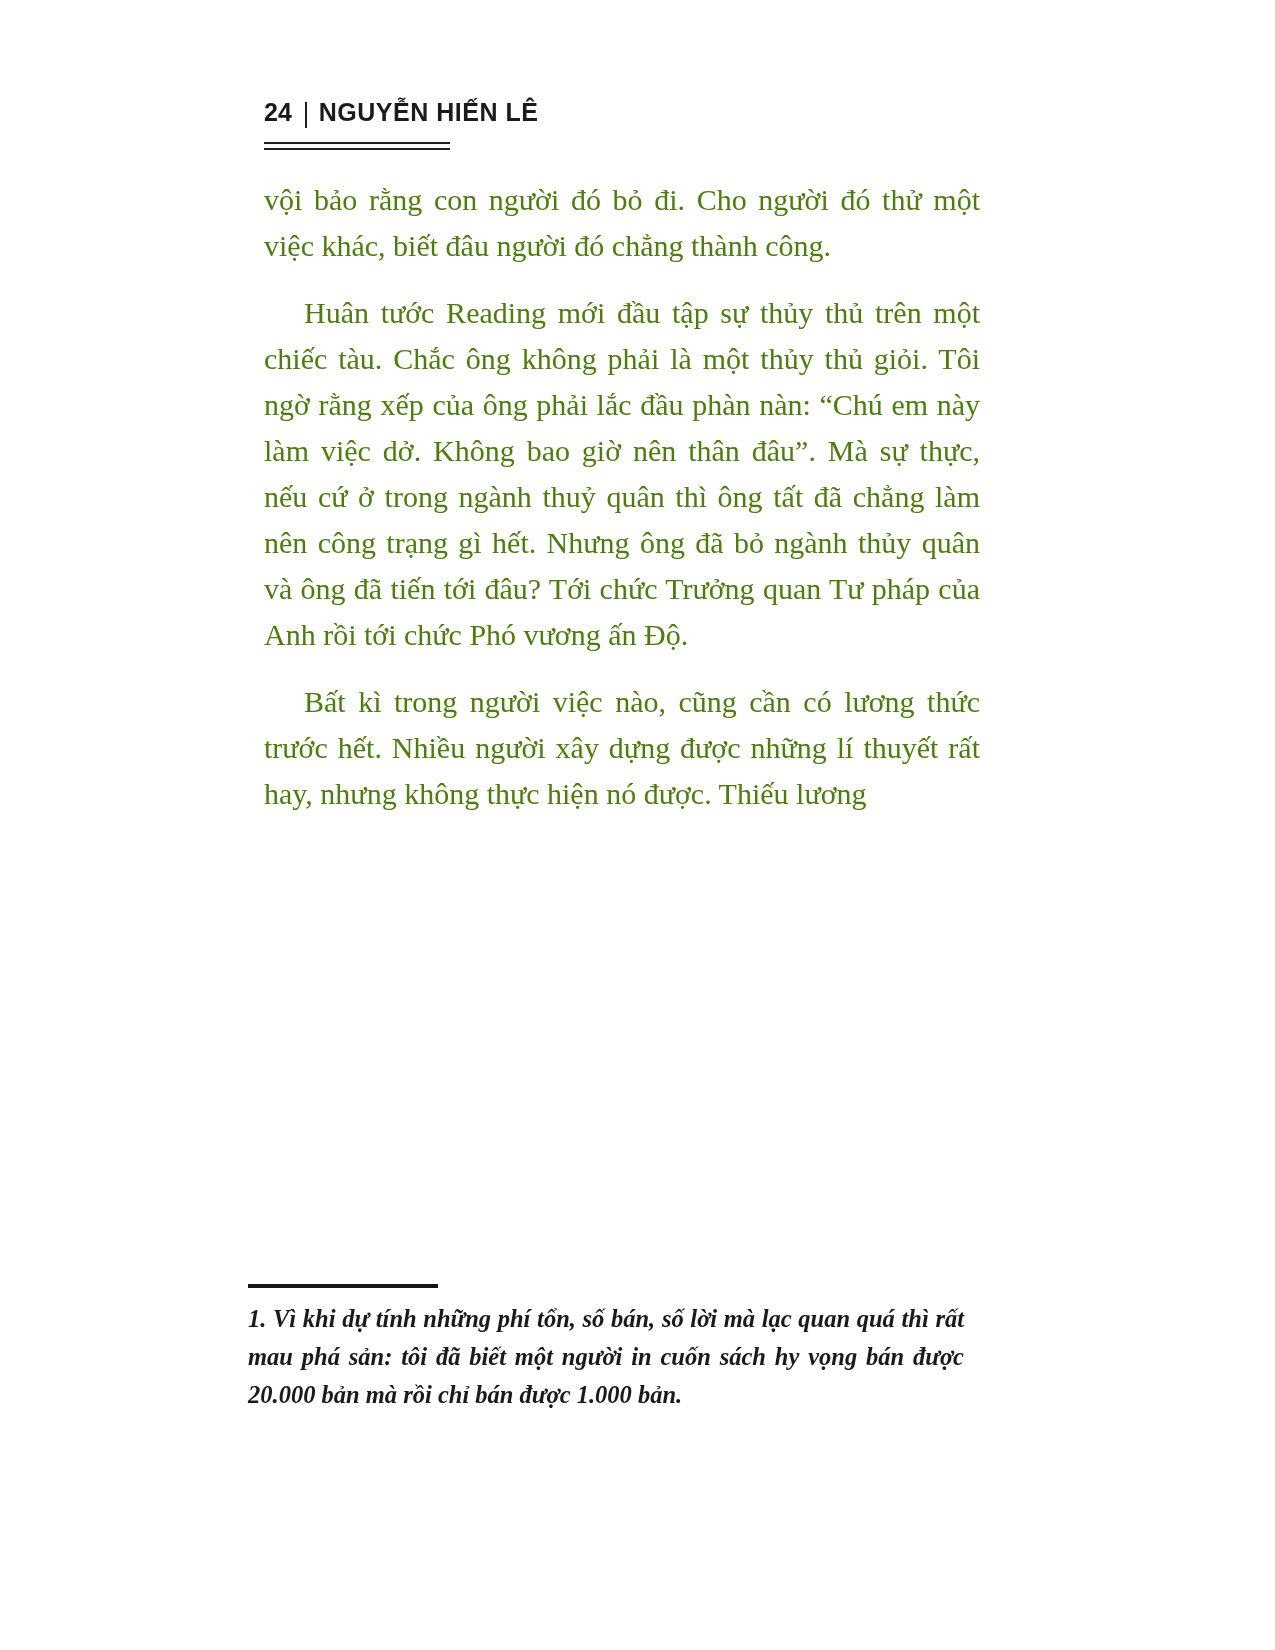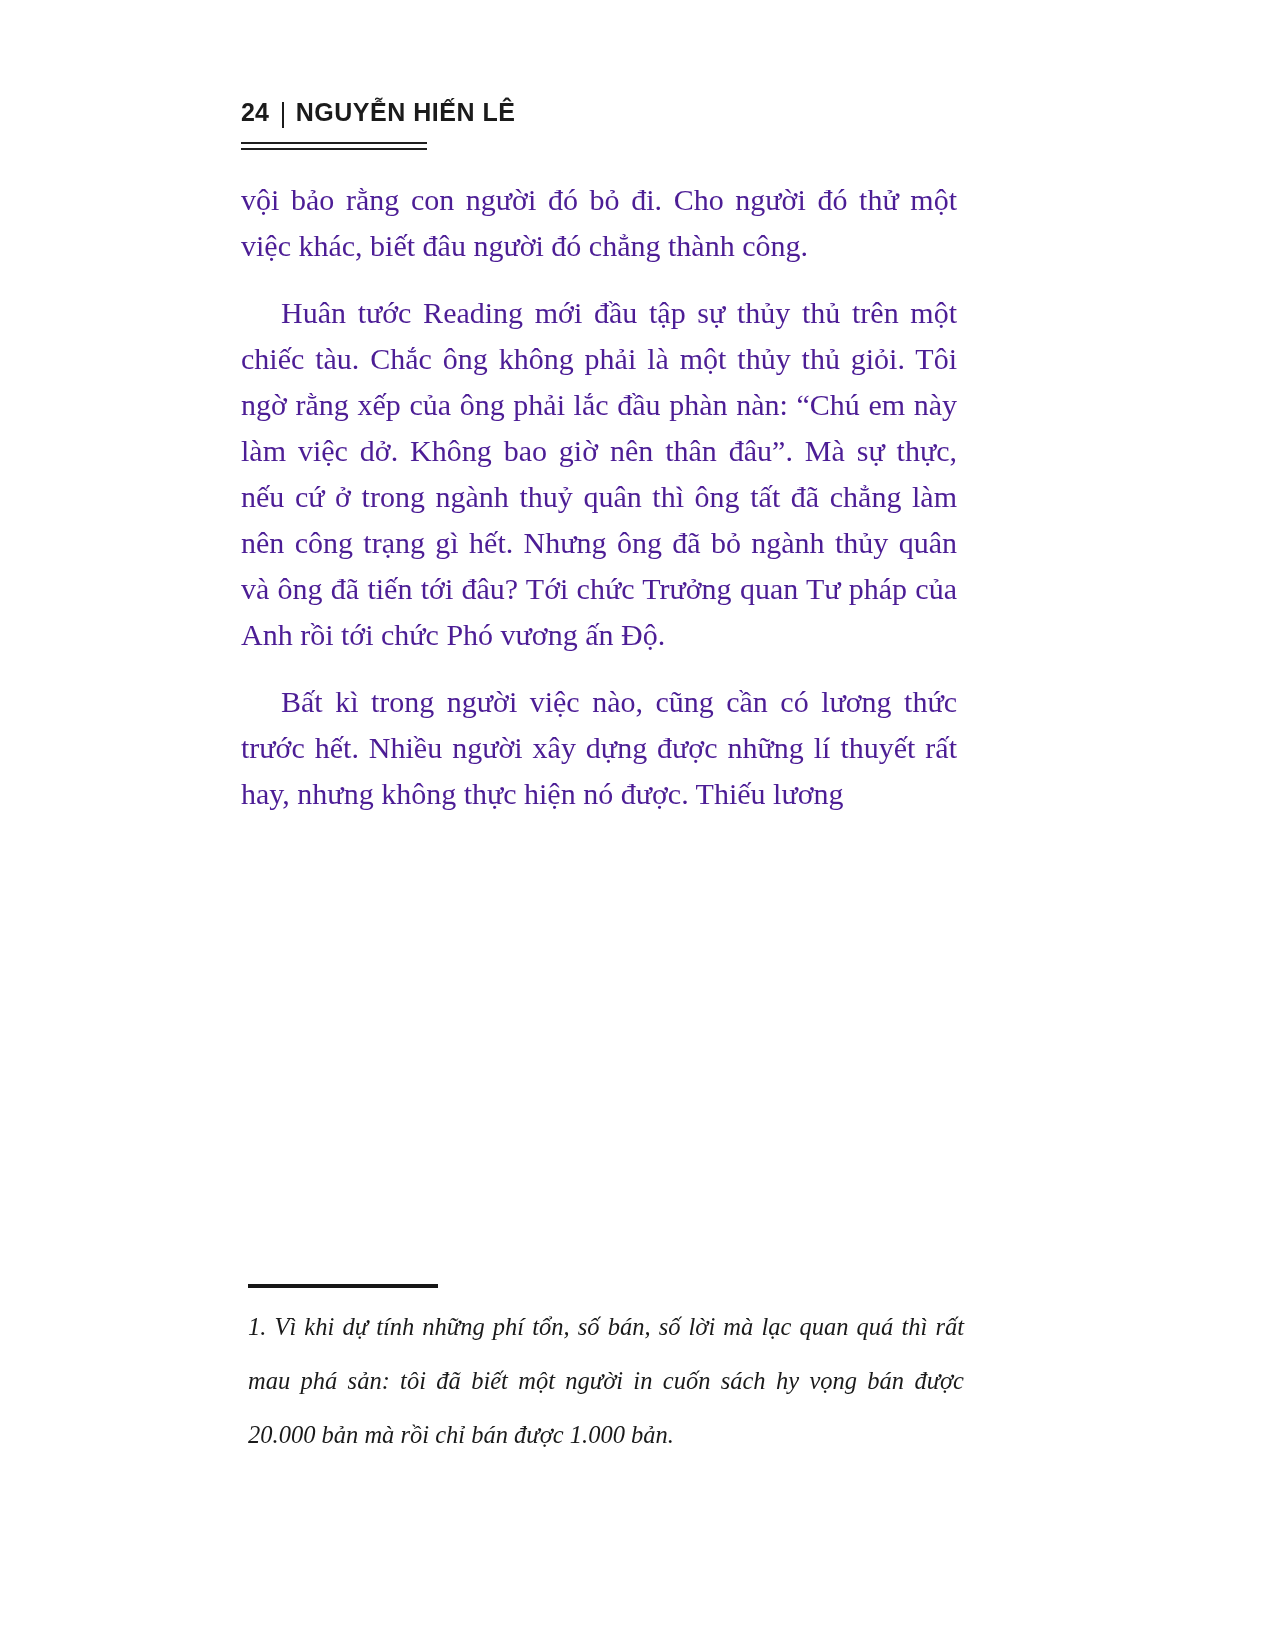--- a/index.html
+++ b/index.html
@@ -8,21 +8,21 @@
       position: relative;
       width: 1275px;
       height: 1650px;
       background: #ffffff;
       color: #141414;
       font-family: "Liberation Serif", "DejaVu Serif", serif;
       overflow: hidden;
     }
     .content {
       position: absolute;
-      left: 241px;
+      left: 264px;
       top: 98px;
       width: 716px;
     }
     
     .page-header { margin-bottom: 0; }
     .header-line {
       font-family: "Liberation Sans", "DejaVu Sans", sans-serif;
       font-weight: bold;
       font-size: 25px;
       letter-spacing: 0.5px;
@@ -43,21 +43,21 @@
       border-top: 2px solid #1f1f1f;
       border-bottom: 2px solid #1f1f1f;
       margin-top: 15px;
     }
     
     .body-text {
       margin-top: 27px;
       font-size: 30px;
       line-height: 46px;
       text-align: justify;
-      color: #4c1d95;
+      color: #4d7c0f;
     }
     .para { margin-bottom: 21px; text-indent: 40px; }
     .para.no-indent { text-indent: 0; }
     .fn-marker {
       font-size: 0.60em;
       vertical-align: super;
       line-height: 0;
       letter-spacing: 0;
     }
     
@@ -68,23 +68,23 @@
       width: 716px;
     }
     .footnote-rule {
       width: 190px;
       height: 4px;
       background: #161616;
       margin-bottom: 12px;
     }
     .footnote {
       font-size: 24.5px;
-      line-height: 54px;
+      line-height: 38px;
       font-style: italic;
-      font-weight: 400;
+      font-weight: 700;
       text-align: justify;
       color: #1a1a1a;
     }
   </style>
 </head>
 <body>
 
 <div class="page">
 
   <div class="content">

